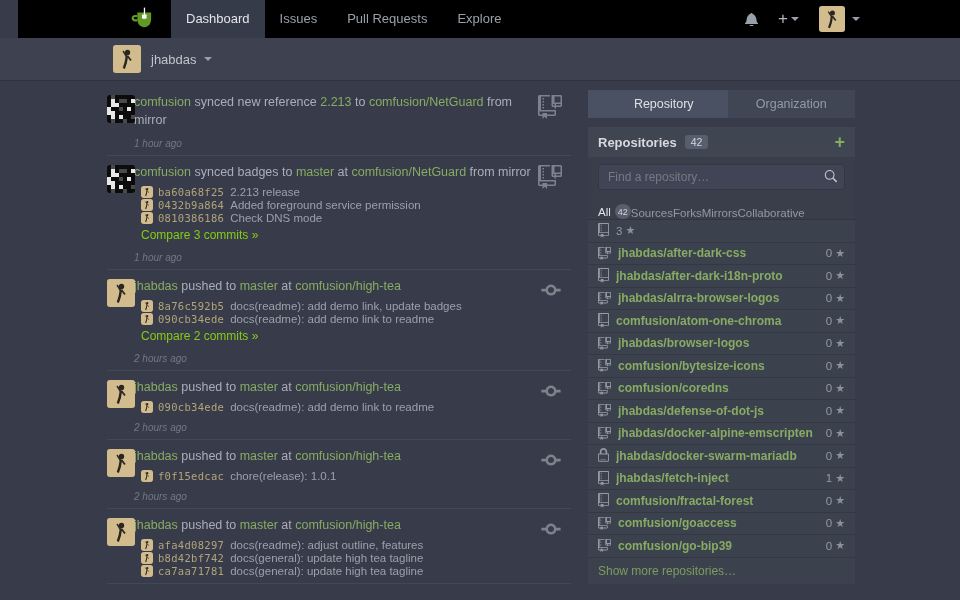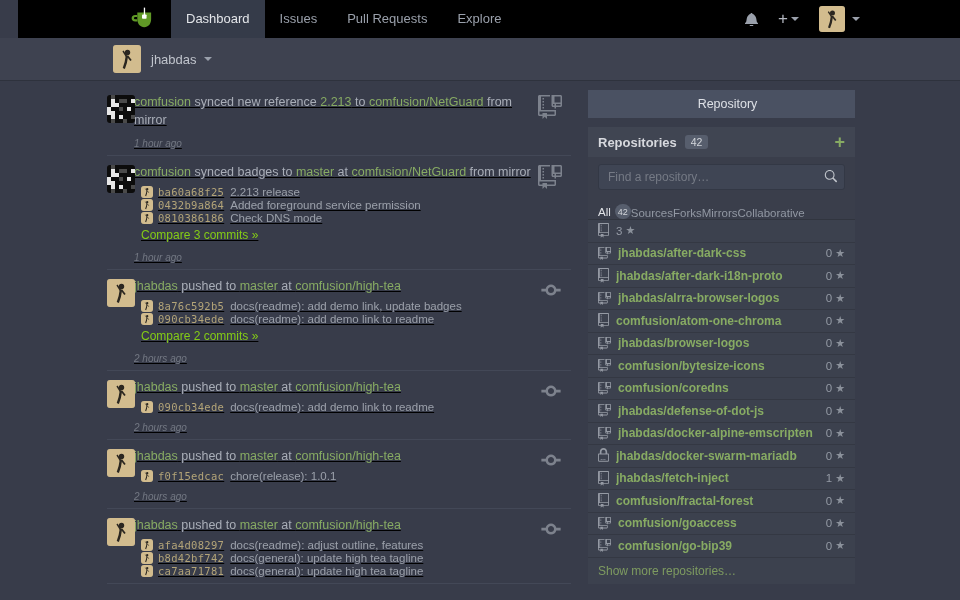--- a/index.html
+++ b/index.html
@@ -22,21 +22,21 @@
   
   .subheader{position:absolute;top:38px;left:0;width:960px;height:42px;background:#3e4250;
     border-bottom:1px solid #2e323d;display:flex;align-items:center;z-index:4;}
   .subheader .avatar{margin-left:113px;}
   .subheader .uname{margin-left:10px;font-size:13px;color:#c0c4cc;}
   .subheader .caret{margin-left:7px;}
   
   .feed{position:absolute;top:86px;left:107px;width:464px;}
   .feed-item{position:relative;border-bottom:1px solid #434857;padding:7px 0 6px 0;}
   .feed-item .item-avatar{position:absolute;left:0;top:9px;}
-  .feed-body{margin-left:27px;padding-right:40px;text-decoration:underline;}
+  .feed-body{margin-left:27px;padding-right:40px;}
   .feed-title{font-size:12.5px;line-height:18px;color:#a9aeb8;}
   .seg-link{color:#87ab63;cursor:pointer;}
   .commits{margin:4px 0 0 7px;}
   .commit{height:13px;display:flex;align-items:flex-end;font-size:11.5px;color:#9ba0aa;white-space:nowrap;}
   .commit .mini{margin-right:5px;flex:none;}
   .commit .sha{font-family:"DejaVu Sans Mono",monospace;font-size:10.5px;color:#b3a478;
     margin-right:6px;letter-spacing:.3px;cursor:pointer;}
   .compare{margin:4px 0 0 7px;font-size:12px;line-height:15px;color:#84cc16;cursor:pointer;}
   .ftime{margin-top:9px;font-size:10px;font-style:italic;color:#737883;}
   .feed-icon{position:absolute;right:9px;top:9px;color:#7d828d;}
@@ -498,20 +498,21 @@
         <svg width="22" height="22" viewBox="0 0 14 16" fill="currentColor">
           <path d="M10.86 7c-.45-1.72-2-3-3.86-3-1.86 0-3.41 1.28-3.86 3H0v2h3.14c.45 1.72 2 3 3.86 3 1.86 0 3.41-1.28 3.86-3H14V7h-3.14zM7 10.2c-1.22 0-2.2-.98-2.2-2.2 0-1.22.98-2.2 2.2-2.2 1.22 0 2.2.98 2.2 2.2 0 1.22-.98 2.2-2.2 2.2z"></path>
         </svg>
       </span>
     </div>
   </div>
 
 <div class="panel">
   <div class="ptabs" id="ptabs">
       <div class="ptab on">Repository</div>
+      <div class="ptab off">Organization</div>
     </div>
   <div class="phead">
     <span class="ptitle">Repositories</span>
     <span class="badge">42</span>
     <span class="plus-btn">+</span>
   </div>
   <div class="psearch">
     <input type="text" placeholder="Find a repository…" style="">
     <span class="search-ico" id="search-ico">
         <svg width="13" height="13" viewBox="0 0 16 16" fill="currentColor">

